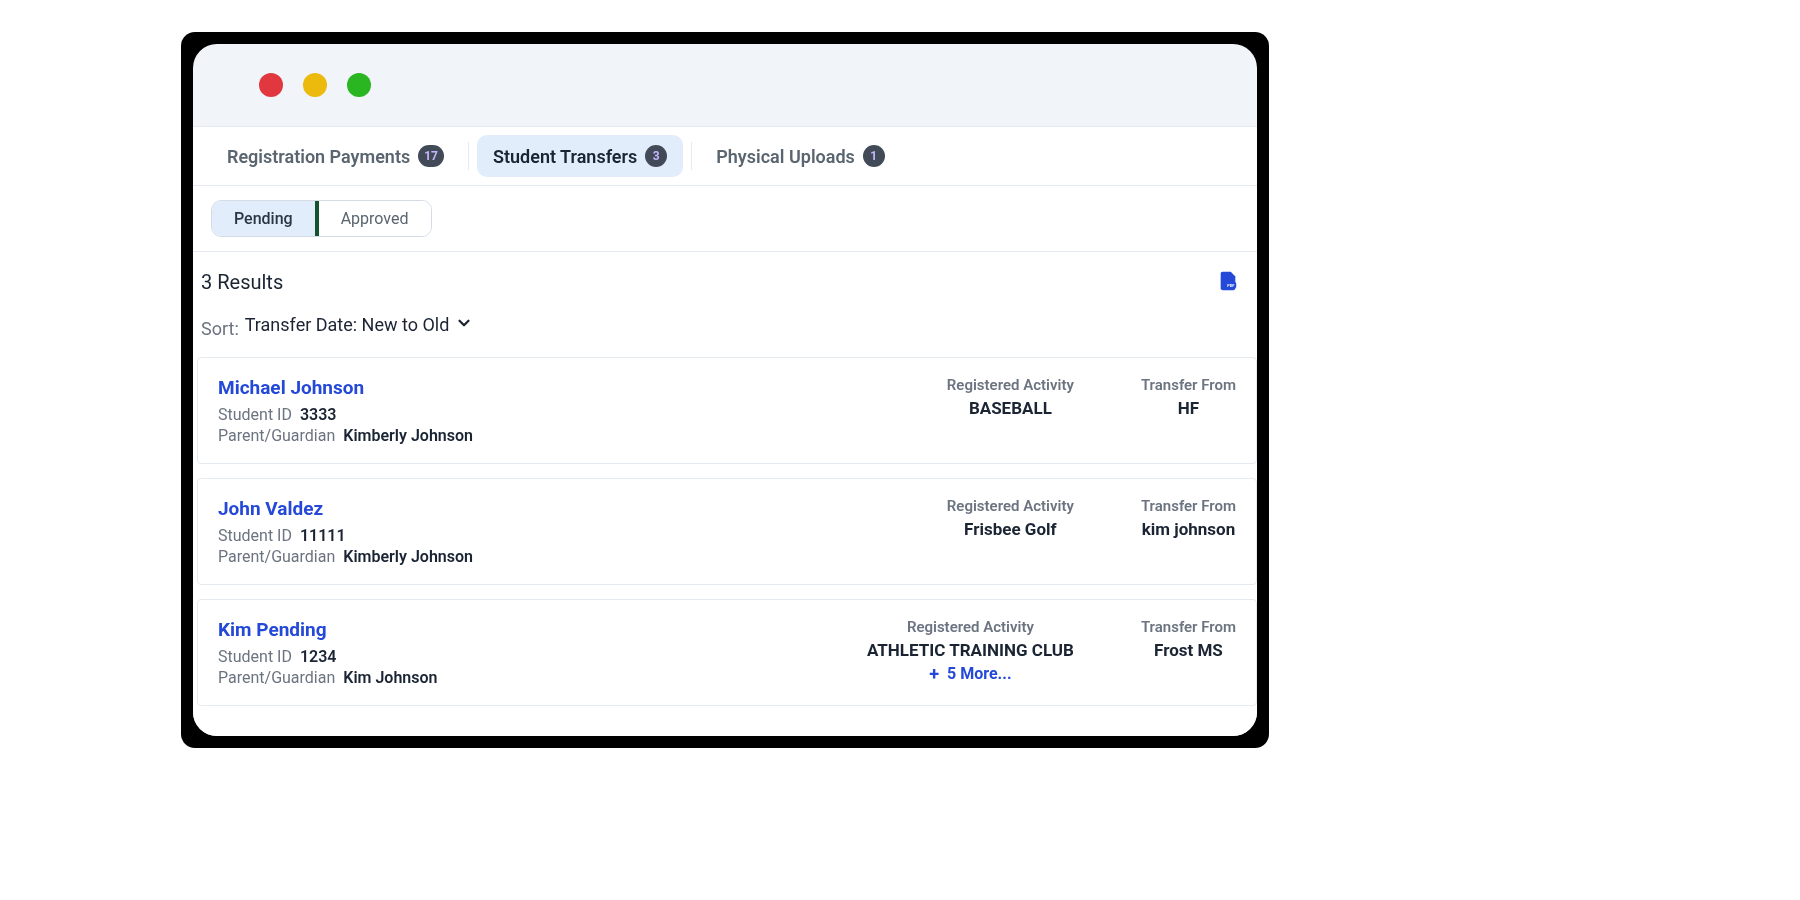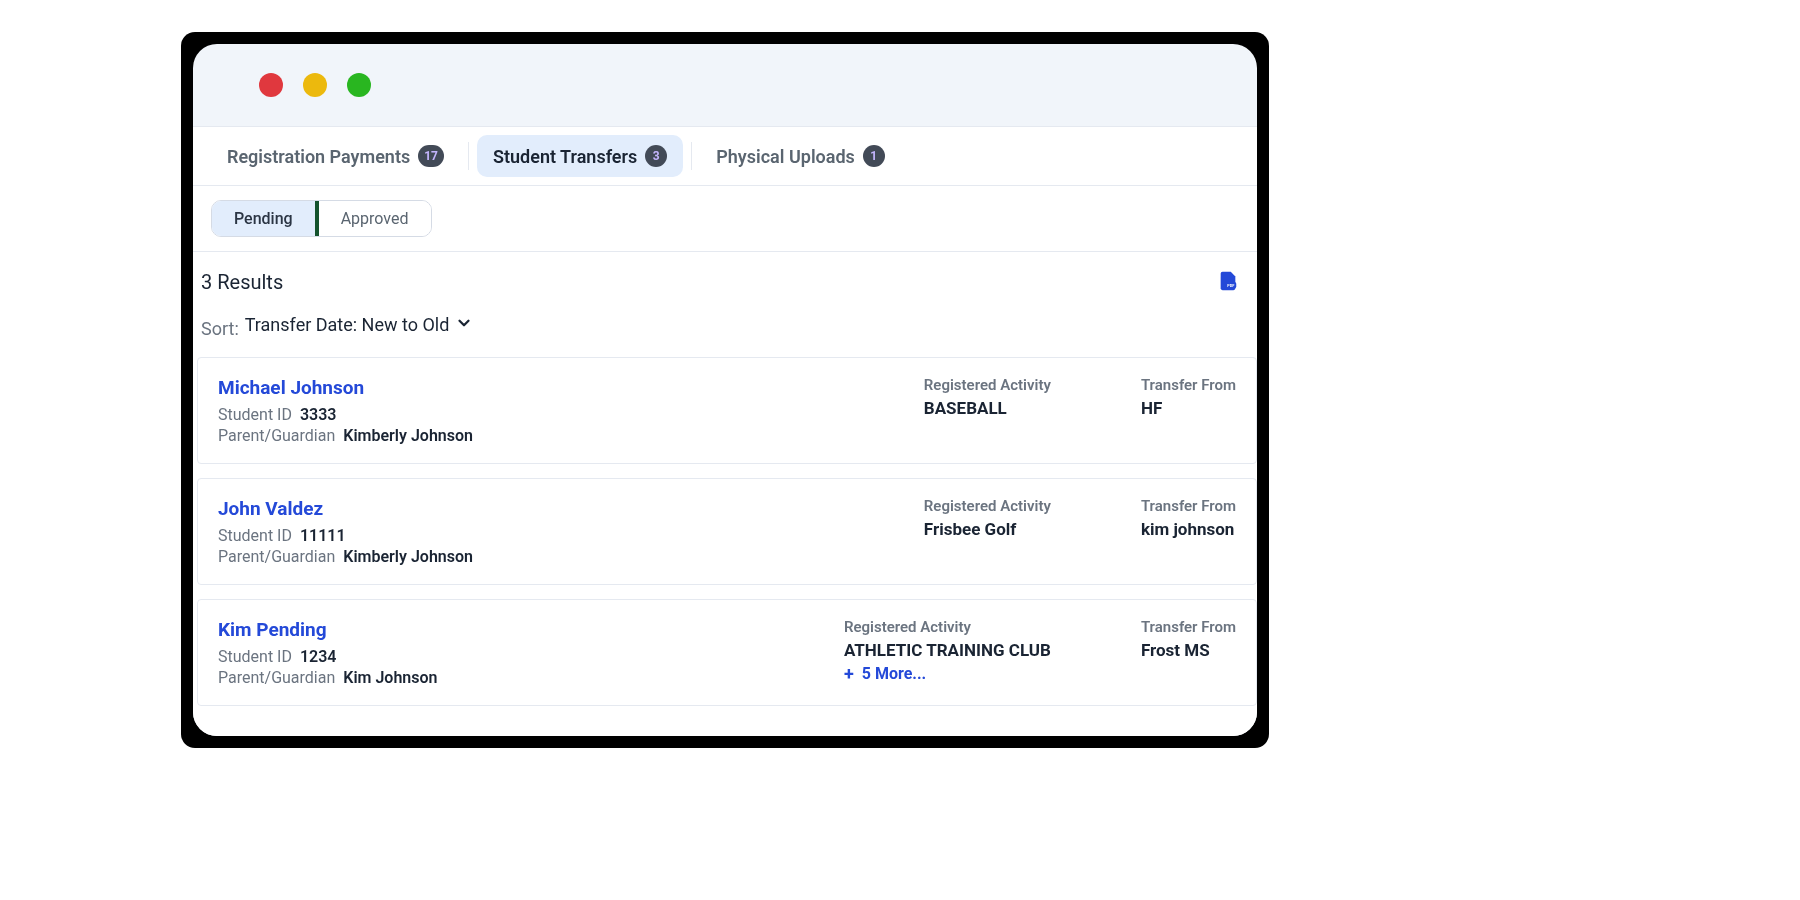--- a/index.html
+++ b/index.html
@@ -158,22 +158,22 @@
   }
   .meta-line {
     font-size: 16px;
     margin-top: 2px;
   }
   .meta-label { color: #6b7480; margin-right: 4px; }
   .meta-value { color: #1a2433; font-weight: 600; }
 
   .card-right {
     display: flex;
-    gap: 90px;
-    text-align: left;
+    gap: 67px;
+    text-align: center;
   }
   .col-label {
     color: #6b7480;
     font-size: 15px;
     font-weight: 600;
     margin-bottom: 4px;
   }
   .col-value {
     color: #1a2433;
     font-size: 17px;

